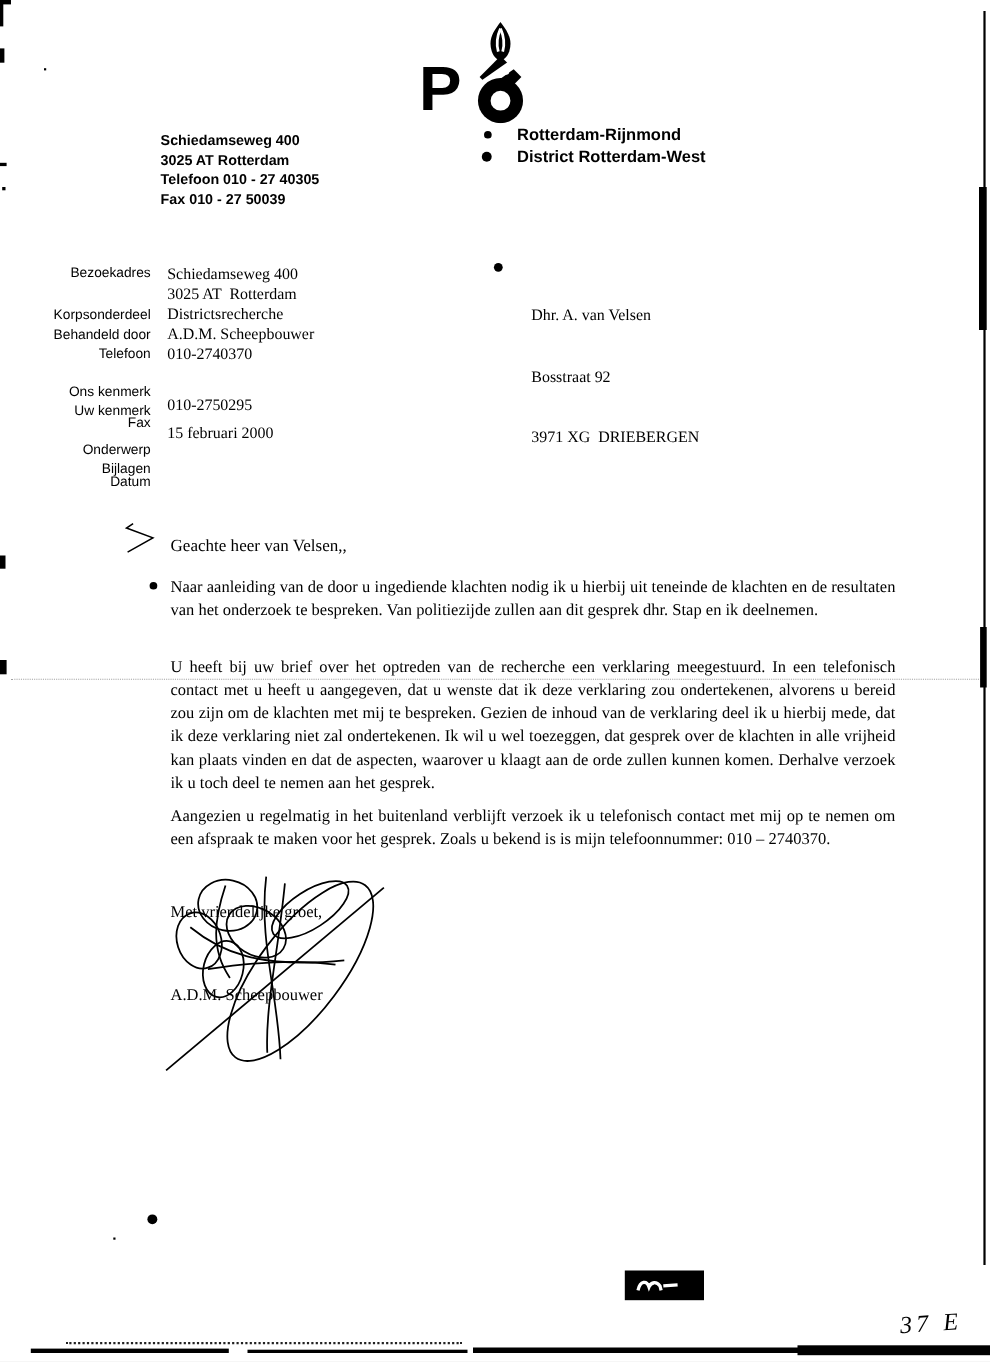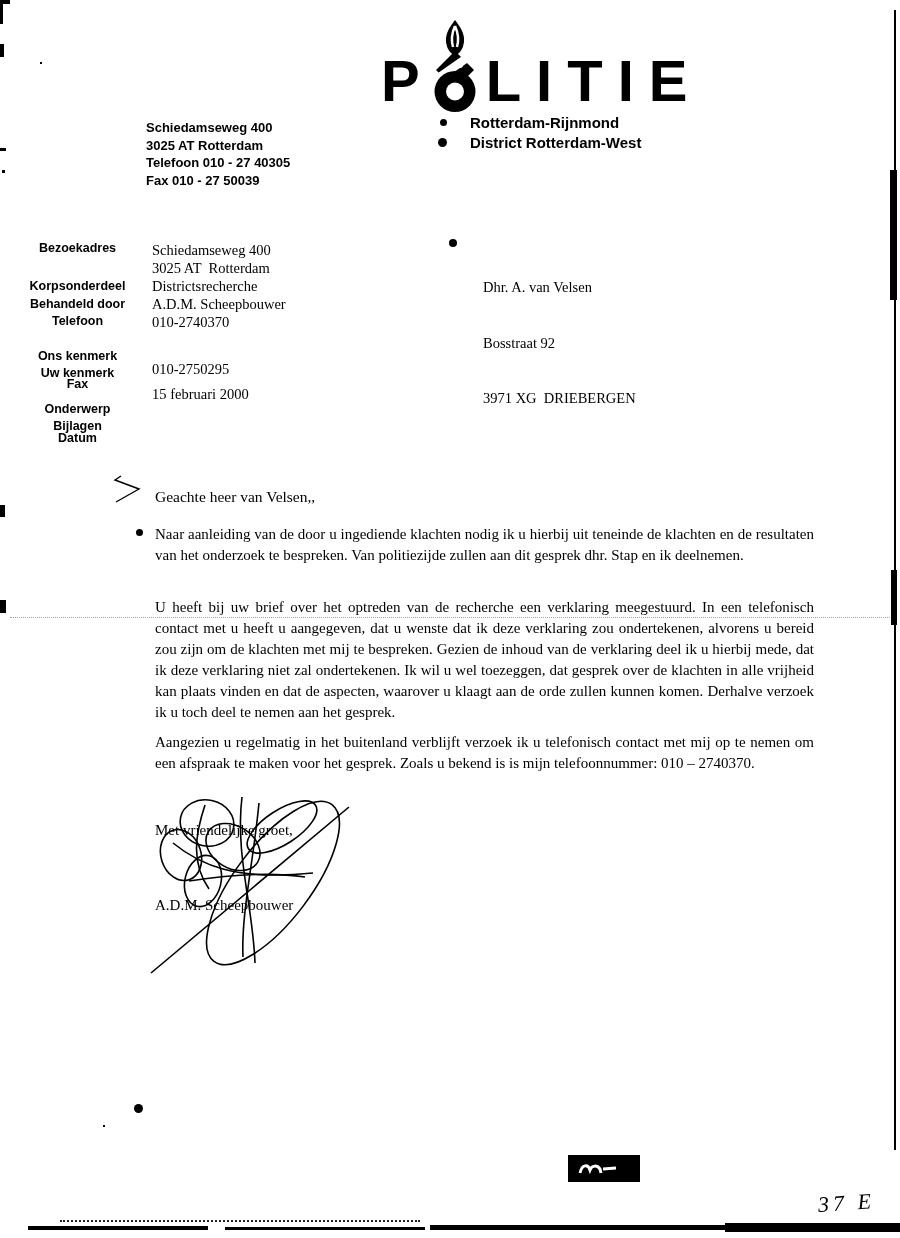--- a/index.html
+++ b/index.html
@@ -15,22 +15,22 @@
   .logo-letter.p{letter-spacing:2px;margin-right:8px;}
   .brand-line{position:absolute;display:flex;align-items:center;gap:23px;
               font-family:"Liberation Sans",sans-serif;font-weight:bold;font-size:15px;}
   .dot{background:#000;border-radius:50%;display:inline-block;}
 
   
   .sender{position:absolute;left:146px;top:119px;font-family:"Liberation Sans",sans-serif;
           font-weight:bold;font-size:13px;line-height:17.5px;}
 
   
-  .meta-label{position:absolute;left:18px;width:119px;text-align:center;
-              font-family:"Liberation Sans",sans-serif;font-weight:bold;font-size:12.5px;}
+  .meta-label{position:absolute;left:18px;width:119px;text-align:right;
+              font-family:"Liberation Sans",sans-serif;font-weight:normal;font-size:12.5px;}
   .meta-value{position:absolute;left:152px;font-size:14.5px;white-space:pre-wrap;}
 
   
   .recipient{position:absolute;left:483px;top:241px;font-size:14.5px;line-height:18.5px;white-space:pre-wrap;}
 
   
   .body-par{position:absolute;left:155px;width:659px;margin:0;font-size:15px;
             line-height:21px;text-align:justify;}
   .line-art{position:absolute;background:#000;}
   .handwrite{font-family:"Liberation Serif",serif;font-style:italic;}
@@ -45,21 +45,20 @@
     <svg width="50" height="92" viewBox="0 0 100 184" style="margin:0 6px 0 0;">
       <polygon points="50,62 88,100 50,138 12,100" fill="#000"></polygon>
       <polygon points="16,106 76,64 87,77 27,119" fill="#fff"></polygon>
       <path d="M50 0 C38 16 27 31 34 53 C38 65 46 69 50 71 C54 69 62 65 66 53 C73 31 62 16 50 0 Z" fill="#000"></path>
       <path d="M50 12 C45 23 41 36 46 54" stroke="#fff" stroke-width="5" fill="none"></path>
       <path d="M50 12 C55 23 59 36 54 54" stroke="#fff" stroke-width="5" fill="none"></path>
       <circle cx="60" cy="90" r="6" fill="#fff"></circle>
       <circle cx="50" cy="143" r="41" fill="#000"></circle>
       <circle cx="50" cy="143" r="18" fill="#fff"></circle>
     </svg>
-    <span class="logo-letter">LITIE</span>
   </div>
 
   <div class="brand-line" style="left:440px;top:114px;">
     <span class="dot" style="width:7px;height:7px;"></span>
     <span>Rotterdam-Rijnmond</span>
   </div>
   <div class="brand-line" style="left:438px;top:134px;">
     <span class="dot" style="width:9px;height:9px;"></span>
     <span>District Rotterdam-West</span>
   </div>

